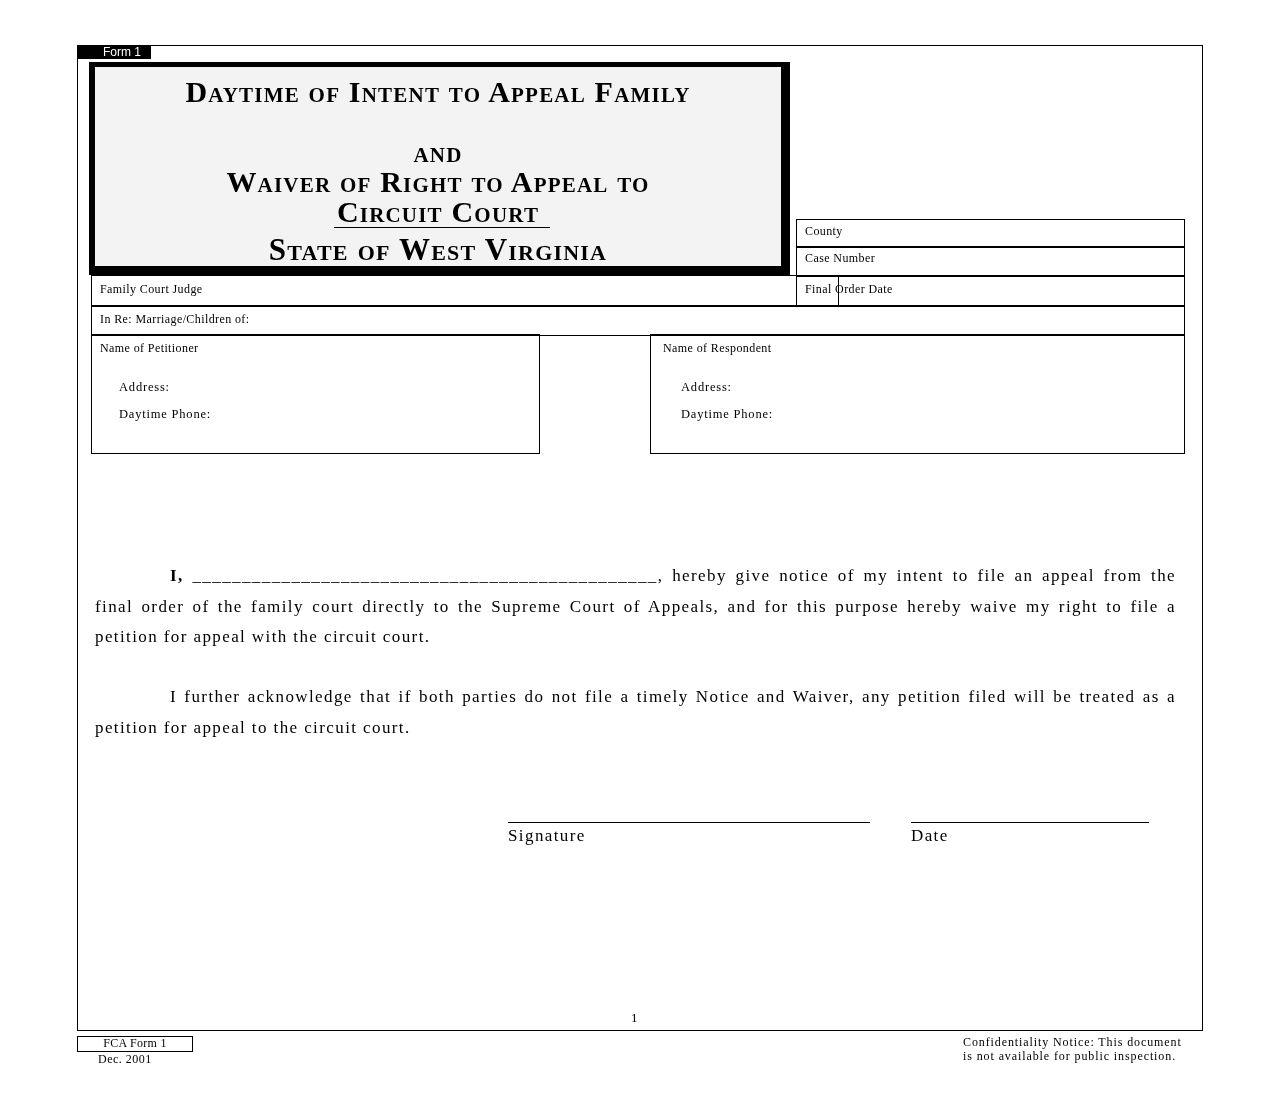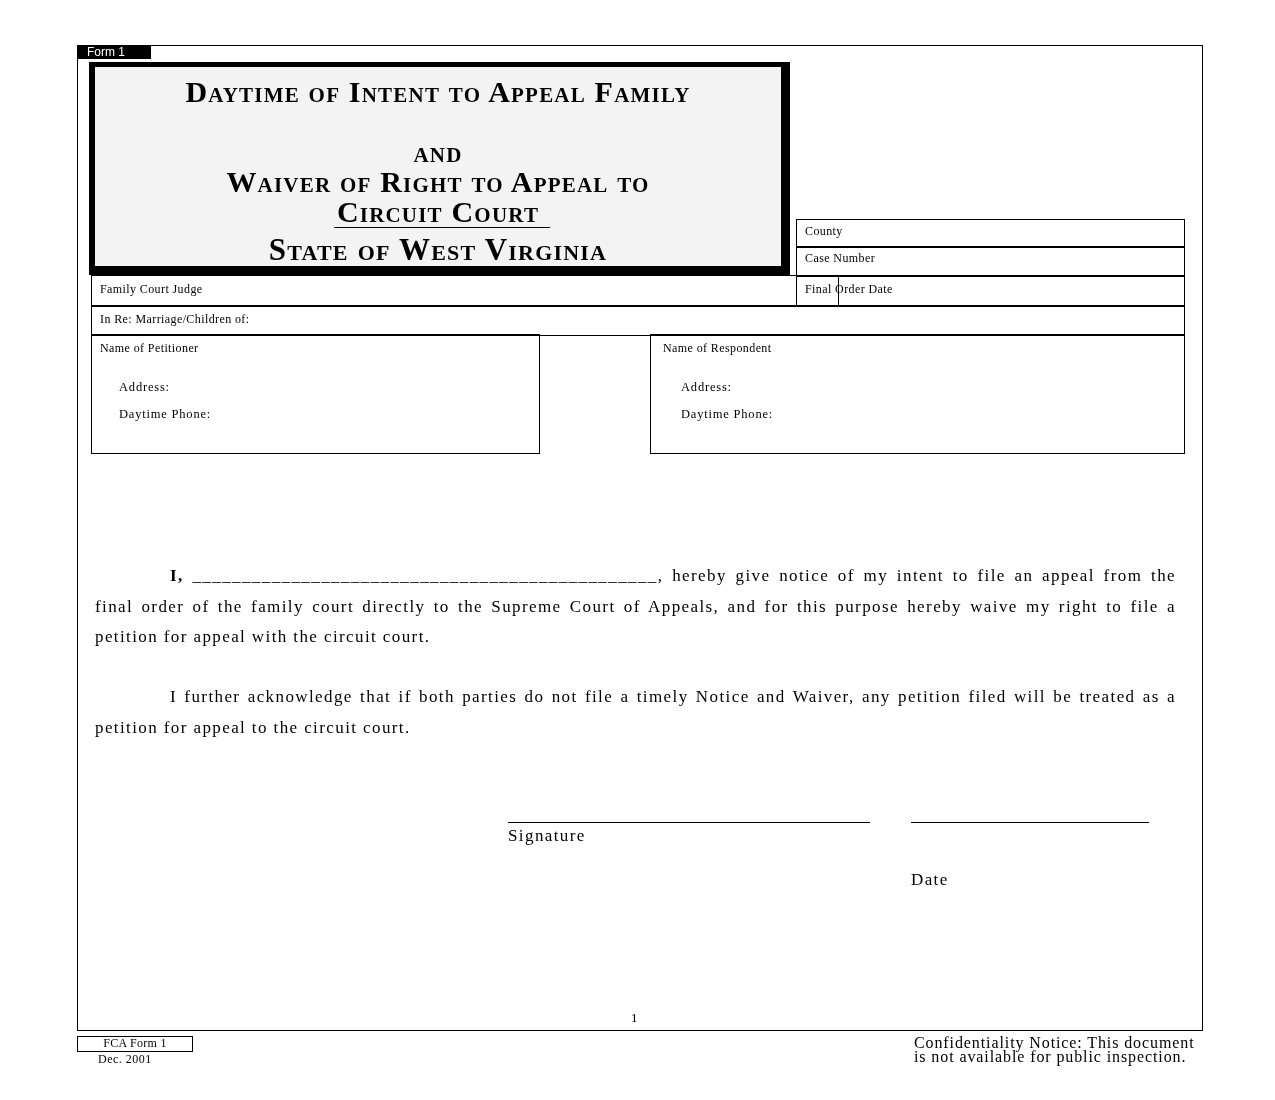--- a/index.html
+++ b/index.html
@@ -1,21 +1,21 @@
 <!DOCTYPE html>
 <html><head>
 <meta charset="utf-8">
 <style>
   html, body { margin: 0; padding: 0; background: #ffffff; }
   body { width: 1275px; height: 1100px; position: relative; overflow: hidden;
          font-family: "Liberation Serif", "DejaVu Serif", serif; color: #000; }
 
   .form-tag { position: absolute; left: 77px; top: 45px; width: 74px; height: 14px;
               background: #000; color: #fff; font-family: "Liberation Sans", sans-serif;
-              font-size: 12px; line-height: 14px; padding-left: 10px; box-sizing: border-box; }
+              font-size: 12px; line-height: 14px; padding-left: 26px; box-sizing: border-box; }
 
   .outer-frame { position: absolute; left: 77px; top: 45px; width: 1126px; height: 986px;
                  border: 1.5px solid #000; box-sizing: border-box; }
 
   .title-box { position: absolute; left: 89px; top: 62px; width: 701px; height: 213px;
                background: #f3f3f3; box-sizing: border-box;
                border-left: 6px solid #000; border-top: 5px solid #000;
                border-right: 9px solid #000; border-bottom: 9px solid #000; }
   .title-line { position: absolute; left: 0; width: 100%; text-align: center;
                 font-weight: bold; font-variant: small-caps; letter-spacing: 1.2px;
@@ -36,21 +36,21 @@
   .sig-line { position: absolute; height: 0; border-top: 1px solid #000; }
   .sig-label { position: absolute; font-size: 17px; letter-spacing: 1.4px; }
 
   .page-num { position: absolute; left: 631px; top: 1010px; font-size: 13px; }
 
   .fca-box { position: absolute; left: 77px; top: 1036px; width: 116px; height: 16px;
              border: 1.5px solid #000; box-sizing: border-box; font-size: 12px;
              text-align: center; line-height: 13px; letter-spacing: 0.3px; }
   .fca-date { position: absolute; left: 98px; top: 1052px; font-size: 12px; letter-spacing: 0.5px; }
 
-  .confid { position: absolute; left: 914px; top: 1036px; font-size: 16px; line-height: 13.5px;
+  .confid { position: absolute; left: 963px; top: 1036px; font-size: 12px; line-height: 13.5px;
             letter-spacing: 0.9px; }
 </style>
 </head>
 <body>
 
 <div class="outer-frame"></div>
 <div class="form-tag">Form 1</div>
 
 <div class="title-box">
   <div class="title-line" style="top:10px;">Daytime of Intent to Appeal Family</div>
@@ -94,21 +94,21 @@
   <span class="indent"></span><b>I,</b> <span>_______________________________________________</span><span>, hereby give notice of my intent to file an appeal from the final order of the family court directly to the Supreme  Court of Appeals, and for this purpose hereby waive my right to file a petition for appeal with the circuit court.</span>
 </div>
 
 <div class="para" style="top:682px; font-family:'Liberation Serif', serif;">
   <span class="indent"></span><span>I further acknowledge that if both parties do not file a timely Notice and Waiver, any petition filed will be treated as a petition for appeal to the circuit court.</span>
 </div>
 
 <div class="sig-line" style="left:508px; top:822px; width:362px;"></div>
 <div class="sig-label" style="left:508px; top:826px;">Signature</div>
 <div class="sig-line" style="left:911px; top:822px; width:238px;"></div>
-<div class="sig-label" style="left:911px; top:826px;margin-top:44px;">Date</div>
+<div class="sig-label" style="left:911px; top:826px;">Date</div>
 
 <div class="page-num">1</div>
 <div class="fca-box">FCA Form  1</div>
 <div class="fca-date">Dec. 2001</div>
 <div class="confid">
   <div>Confidentiality Notice:  This document</div>
   <div>is not available for public inspection.</div>
 </div>
 
 </body></html>

